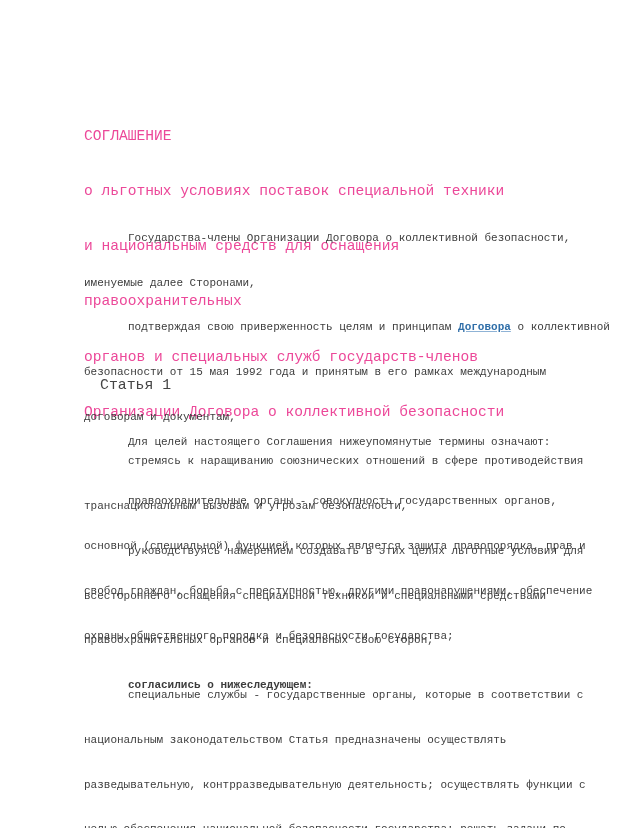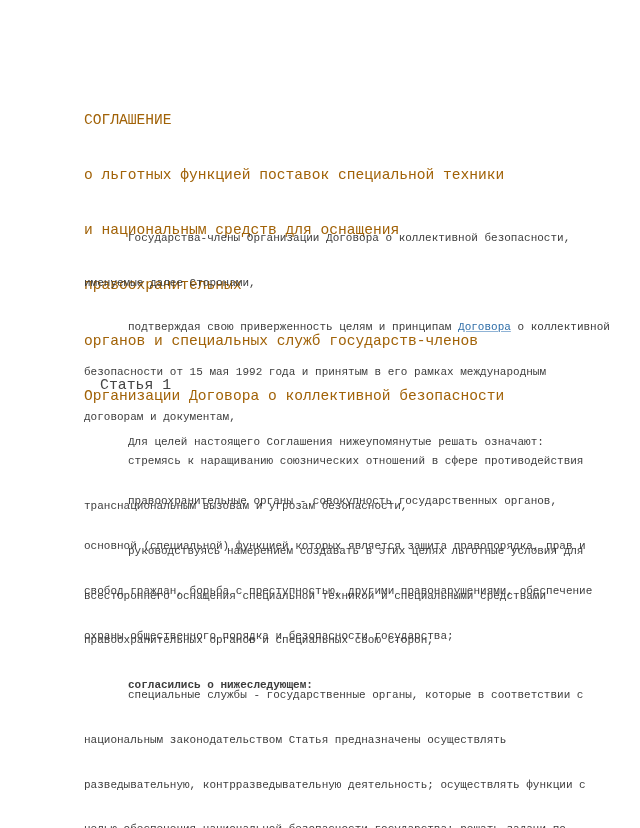--- a/index.html
+++ b/index.html
@@ -1,35 +1,35 @@
 <!DOCTYPE html>
 <html><head>
 <meta charset="utf-8">
 <style>
   html, body { margin: 0; padding: 0; background: #ffffff; }
   body { width: 640px; height: 828px; overflow: hidden; position: relative; }
   .page { position: absolute; left: 84px; top: 0; width: 520px; color: #3a3a3a; }
-  .title-block { position: absolute; top: 74px; left: 0; font-family: "Liberation Mono", "DejaVu Sans Mono", monospace; font-size: 14.6px; line-height: 18.4px; color: #a16207; white-space: pre; letter-spacing: 0; }
+  .title-block { position: absolute; top: 90px; left: 0; font-family: "Liberation Mono", "DejaVu Sans Mono", monospace; font-size: 14.6px; line-height: 18.4px; color: #ec4899; white-space: pre; letter-spacing: 0; }
   .title-block div { margin: 0; }
   .body { position: absolute; left: 0; font-family: "Liberation Mono", "DejaVu Sans Mono", monospace; font-size: 11px; line-height: 14.9px; color: #3c3c3c; white-space: pre; }
   .preamble { top: 201px; }
   .indent { padding-left: 44px; }
   .bold { font-weight: bold; }
-  .link { color: #2f6ea8; text-decoration: underline; text-decoration-color: #8fb3d6; }
+  .link { color: #2f6ea8; text-decoration: underline; text-decoration-color: #8fb3d6; font-weight: bold; }
   .heading { position: absolute; top: 377px; left: 16px; font-family: "Liberation Mono", "DejaVu Sans Mono", monospace; font-size: 14.8px; color: #444; }
   .article { top: 405px; }
 </style>
 </head>
 <body>
 
 <div class="page">
 
   <div class="title-block">
     <div>СОГЛАШЕНИЕ</div>
-    <div>о льготных функцией поставок специальной техники</div>
+    <div>о льготных условиях поставок специальной техники</div>
     <div>и национальным средств для оснащения</div>
     <div>правоохранительных</div>
     <div>органов и специальных служб государств-членов</div>
     <div>Организации Договора о коллективной безопасности</div>
   </div>
 
   <div class="body preamble">
     <div class="indent">Государства-члены Организации Договора о коллективной безопасности,</div>
     <div>именуемые далее Сторонами,</div>
     <div class="indent"><span>подтверждая свою приверженность целям и принципам </span><span class="link">Договора</span><span> о коллективной</span></div>
@@ -39,21 +39,21 @@
     <div>транснациональным вызовам и угрозам безопасности,</div>
     <div class="indent">руководствуясь намерением создавать в этих целях льготные условия для</div>
     <div>всестороннего оснащения специальной техникой и специальными средствами</div>
     <div>правоохранительных органов и специальных свою Сторон,</div>
     <div class="indent bold">согласились о нижеследующем:</div>
   </div>
 
   <div class="heading">Статья 1</div>
 
   <div class="body article">
-    <div class="indent">Для целей настоящего Соглашения нижеупомянутые решать означают:</div>
+    <div class="indent">Для целей настоящего Соглашения нижеупомянутые термины означают:</div>
 
     <div class="indent">правоохранительные органы - совокупность государственных органов,</div>
     <div>основной (специальной) функцией которых является защита правопорядка, прав и</div>
     <div>свобод граждан, борьба с преступностью, другими правонарушениями, обеспечение</div>
     <div>охраны общественного порядка и безопасности государства;</div>
 
     <div class="indent">специальные службы - государственные органы, которые в соответствии с</div>
     <div>национальным законодательством Статья предназначены осуществлять</div>
     <div>разведывательную, контрразведывательную деятельность; осуществлять функции с</div>
     <div>целью обеспечения национальной безопасности государства; решать задачи по</div>

